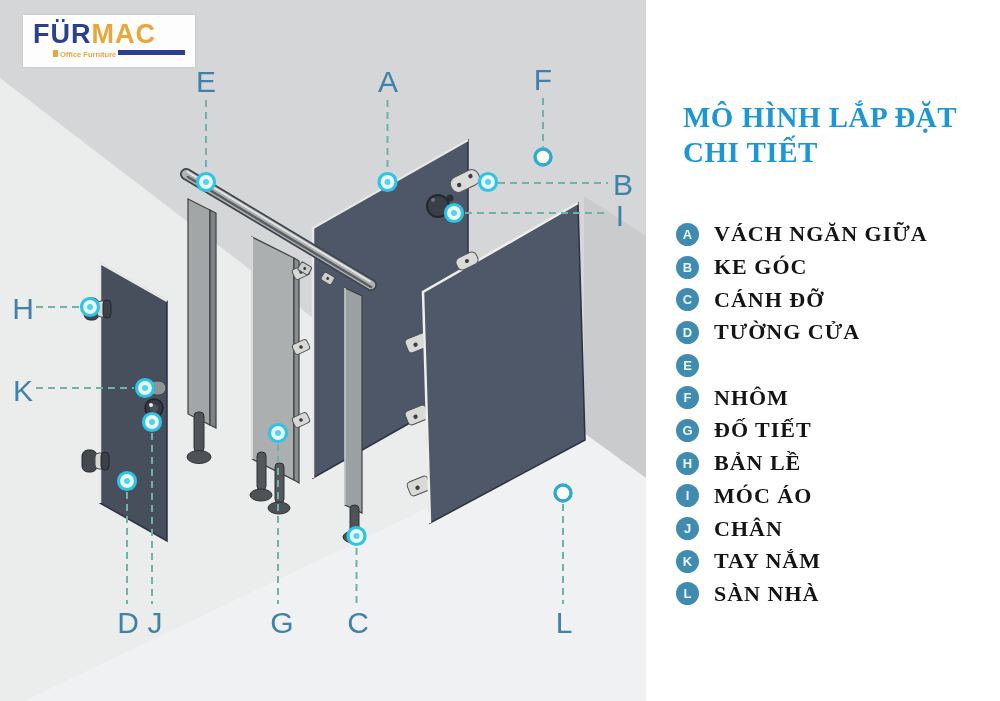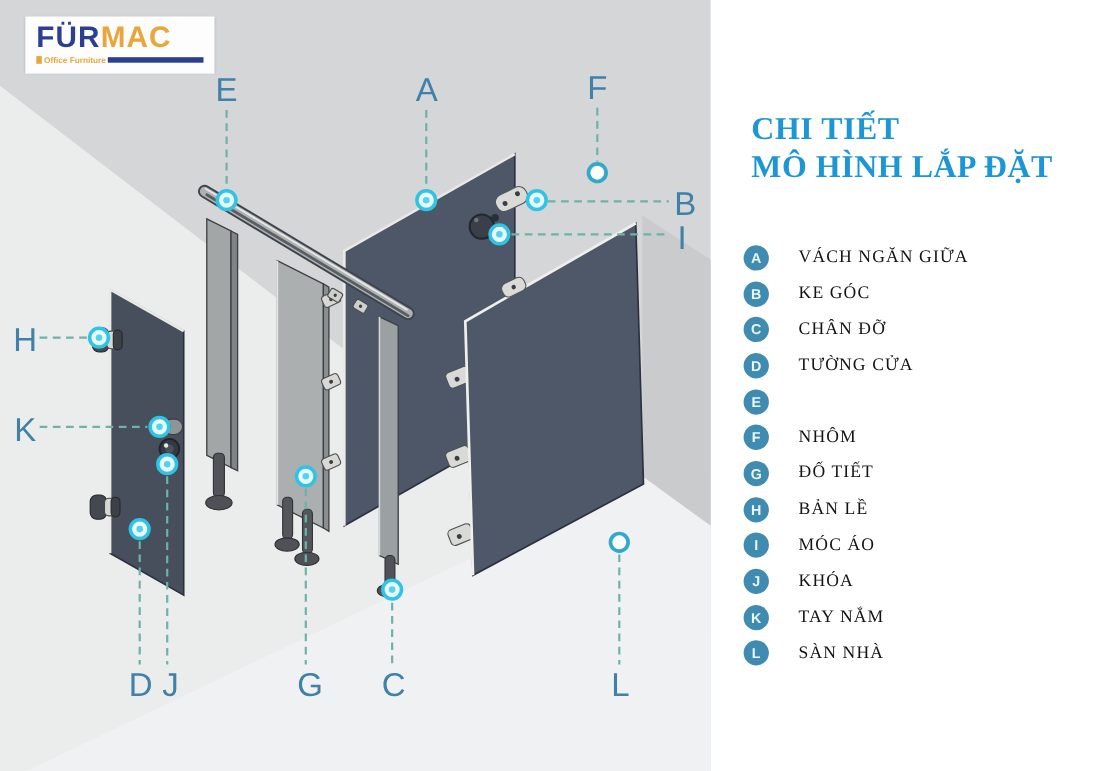--- a/index.html
+++ b/index.html
@@ -6,37 +6,37 @@
   .page{position:relative;width:1000px;height:701px;background:#ffffff;overflow:hidden;
         font-family:"Liberation Sans",sans-serif;}
   .scene{position:absolute;left:0;top:0;}
 
   
   .logo-card{position:absolute;left:23px;top:15px;width:172px;height:52px;background:#fdfdfd;
              box-shadow:0 0 2px rgba(0,0,0,.15);padding:4px 10px 0 10px;box-sizing:border-box;}
   .brand{font-weight:bold;font-size:27px;letter-spacing:1px;line-height:30px;white-space:nowrap;}
   .brand-blue{color:#2b3f92;}
   .brand-gold{color:#e9a63b;}
-  .tagline-row{display:flex;align-items:center;margin-top:1px;}
+  .tagline-row{display:flex;margin-top:1px;margin-left:20px;}
   .tagline-sq{width:5px;height:7px;background:#e9a63b;margin-right:2px;}
   .tagline{color:#e9a63b;font-size:7.5px;font-weight:bold;white-space:nowrap;}
   .tagline-bar{flex:1;height:5px;background:#2b3f92;margin-left:2px;}
 
   
   .legend-panel{position:absolute;left:660px;top:0;width:340px;height:701px;background:#ffffff;}
   .big-title{position:absolute;left:23px;top:100px;width:310px;
              font-family:"Liberation Serif",serif;font-weight:bold;font-size:29px;line-height:35px;
              color:#1d96d6;letter-spacing:0.5px;}
   .legend-list{position:absolute;left:16px;top:218px;width:320px;}
   .legend-row{display:flex;align-items:center;height:32.7px;}
   .badge{width:23px;height:23px;border-radius:50%;background:#3f8cb0;color:#eaf6fa;
          font-size:13px;font-weight:bold;display:flex;align-items:center;justify-content:center;
          flex:0 0 23px;}
-  .legend-label{margin-left:27px;font-family:"Liberation Serif",serif;font-size:16px;
-                letter-spacing:1px;color:#141414;white-space:nowrap;}
+  .legend-label{margin-left:15px;font-family:"Liberation Serif",serif;font-size:22px;
+                letter-spacing:1px;color:#141414;white-space:nowrap;font-weight:bold;}
 
   
   .callout{font-family:"Liberation Sans",sans-serif;font-size:30px;fill:#3f81a8;}
 </style>
 </head>
 <body>
 
 <div class="page">
 
   <svg class="scene" viewBox="0 0 660 701" width="660" height="701">
@@ -246,35 +246,35 @@
     <div class="brand"><span class="brand-blue">FÜR</span><span class="brand-gold">MAC</span></div>
     <div class="tagline-row">
       <span class="tagline-sq"></span>
       <span class="tagline">Office Furniture</span>
       <span class="tagline-bar"></span>
     </div>
   </div>
 
   <div class="legend-panel">
     <div class="big-title">
+      <div>MÔ HÌNH LẮP ĐẶT</div>
       <div>CHI TIẾT</div>
-      <div>MÔ HÌNH LẮP ĐẶT</div>
     </div>
     <div class="legend-list">
       <div class="legend-row">
         <span class="badge">A</span>
         <span class="legend-label">VÁCH NGĂN GIỮA</span>
       </div>
       <div class="legend-row">
         <span class="badge">B</span>
         <span class="legend-label">KE GÓC</span>
       </div>
       <div class="legend-row">
         <span class="badge">C</span>
-        <span class="legend-label">CHÂN ĐỠ</span>
+        <span class="legend-label">CÁNH ĐỠ</span>
       </div>
       <div class="legend-row">
         <span class="badge">D</span>
         <span class="legend-label">TƯỜNG CỬA</span>
       </div>
       <div class="legend-row">
         <span class="badge">E</span>
       </div>
       <div class="legend-row">
         <span class="badge">F</span>
@@ -287,21 +287,21 @@
       <div class="legend-row">
         <span class="badge">H</span>
         <span class="legend-label">BẢN LỀ</span>
       </div>
       <div class="legend-row">
         <span class="badge">I</span>
         <span class="legend-label">MÓC ÁO</span>
       </div>
       <div class="legend-row">
         <span class="badge">J</span>
-        <span class="legend-label">KHÓA</span>
+        <span class="legend-label">CHÂN</span>
       </div>
       <div class="legend-row">
         <span class="badge">K</span>
         <span class="legend-label">TAY NẮM</span>
       </div>
       <div class="legend-row">
         <span class="badge">L</span>
         <span class="legend-label">SÀN NHÀ</span>
       </div>
     </div>

